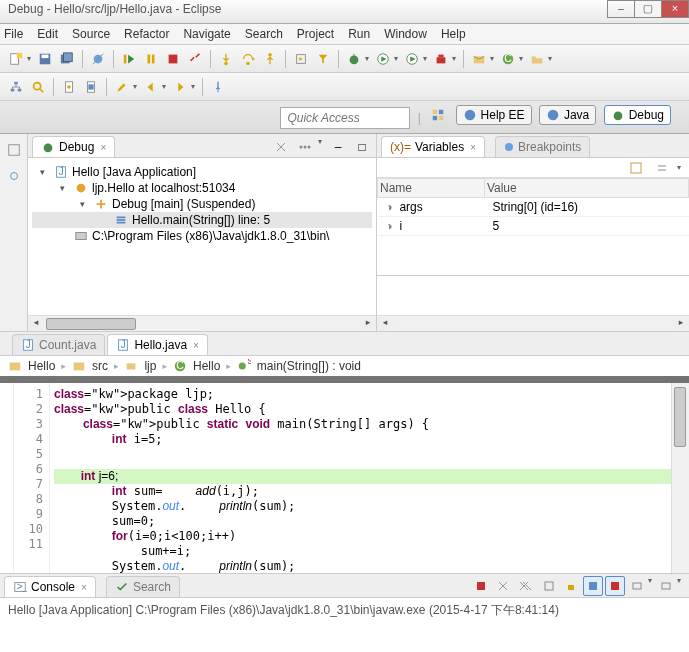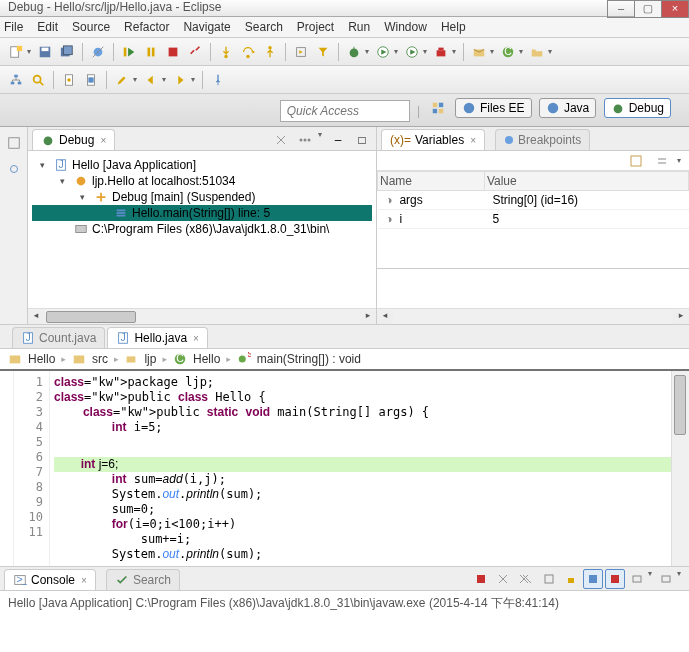--- a/index.html
+++ b/index.html
@@ -1,18 +1,18 @@
 <!DOCTYPE html>
 <html><head>
 <meta charset="utf-8">
 <style>
 * { margin:0; padding:0; box-sizing:border-box; font-family:"Segoe UI",Tahoma,sans-serif; font-size:12px; }
 body { background:#fff; width:689px; height:652px; overflow:hidden; position:relative; }
 
-.titlebar { background:linear-gradient(#fdfdfd,#e8e8e8); height:17px; border-bottom:1px solid #aaa; padding:2px 8px; color:#555; display:flex; align-items:flex-end; }
+.titlebar { background:linear-gradient(#fdfdfd,#e8e8e8); height:24px; border-bottom:1px solid #aaa; padding:2px 8px; color:#555; display:flex; align-items:flex-start; }
 .titlebar .btns { position:absolute; right:0; top:0; display:flex; }
 .titlebar .b { width:28px; height:18px; border:1px solid #888; margin-left:-1px; text-align:center; line-height:14px; font-size:11px; }
 .titlebar .b.max { background:#f5f5f5; }
 .titlebar .b.cl { background:#c75050; color:#fff; }
 
 .menubar { background:#f5f5f5; border-bottom:1px solid #ccc; padding:3px 4px; display:flex; gap:14px; color:#333; }
 .menubar span { cursor:default; }
 
 .toolbar { background:linear-gradient(#f8f8f8,#e9e9e9); padding:3px 6px; border-bottom:1px solid #ccc; display:flex; align-items:center; gap:2px; flex-wrap:wrap; min-height:28px; }
 .toolbar .sep { width:1px; height:18px; background:#bbb; margin:0 3px; }
@@ -34,43 +34,43 @@
 .tabheader { display:flex; align-items:center; background:#eee; border-bottom:1px solid #ccc; height:24px; padding:0 4px; position:relative; }
 .tabheader .actions { position:absolute; right:4px; top:3px; display:flex; gap:4px; }
 .tab { display:inline-flex; align-items:center; gap:4px; padding:3px 8px; border:1px solid #ccc; border-bottom:none; background:#fff; border-radius:4px 4px 0 0; position:relative; top:1px; margin-right:2px; }
 .tab.inactive { background:#e8e8e8; color:#777;margin-left:8px; }
 .tab .x { color:#888; font-size:10px; margin-left:2px; }
 
 .tree { flex:1; overflow:auto; padding:6px 4px; background:#fff; position:relative; }
 .tree-row { display:flex; align-items:center; gap:4px; padding:1px 0; white-space:nowrap; }
 .ind0{padding-left:8px}.ind1{padding-left:28px}.ind2{padding-left:48px}.ind3{padding-left:68px}
 .twist { width:10px; height:10px; font-size:9px; color:#555; display:inline-block; }
-.selrow { background:#0f766e; }
+.selrow { background:#e5e5e5; }
 
 .scroll-x { height:16px; background:#f0f0f0; border-top:1px solid #ddd; position:relative; }
 .scroll-x .th { position:absolute; left:18px; width:90px; height:12px; top:2px; background:#ccc; border:1px solid #999; border-radius:2px;}
 .scroll-x .arr { position:absolute; width:16px; height:14px; top:1px; background:#eee; text-align:center; font-size:9px; color:#555; }
 
 .var-toolbar { height:20px; border-bottom:1px solid #ddd; display:flex; justify-content:flex-end; align-items:center; padding:0 6px; gap:6px; }
 .var-table { flex:1; overflow:auto; }
 .var-table table { width:100%; border-collapse:collapse; }
 .var-table th { text-align:left; background:#f4f4f4; border:1px solid #ddd; padding:2px 2px; font-weight:normal; color:#555; }
 .var-table td { padding:2px 8px; border-bottom:1px solid #f0f0f0; }
 .var-detail { height:40px; border-top:1px solid #ccc; background:#fff; }
 
 .editor-area { height:242px; border-bottom:1px solid #ccc; display:flex; flex-direction:column; position:relative; }
-.breadcrumb { background:#fff; border-bottom:2px solid #737373; padding:3px 8px; display:flex; align-items:center; gap:6px; color:#333; }
+.breadcrumb { background:#fff; border-bottom:7px solid #737373; padding:3px 8px; display:flex; align-items:center; gap:6px; color:#333; }
 .breadcrumb .sep2 { color:#aaa; font-size:9px; }
 .code-wrap { flex:1; display:flex; overflow:hidden; position:relative; }
 .gutter { width:36px; background:#fff; text-align:right; padding:4px 6px 0 0; color:#888; border-right:1px solid #eee; font-family:Consolas,monospace; font-size:12px; line-height:15px; }
 .leftmark { width:14px; background:#fff; border-right:1px solid #eee; }
 .code { flex:1; font-family:Consolas,monospace; font-size:12px; line-height:15px; padding:4px 0 0 4px; white-space:pre; position:relative; }
 .kw { color:#7f0055; font-weight:bold; }
 .fld { color:#3b82f6; font-style:italic; }
-.mtd { font-style:italic; }
+.mtd { font-style:italic;margin-left:33px; }
 .hl-line { background:#d4f7c4; display:block;margin-top:22px; }
 .rightscroll { width:18px; background:#f0f0f0; border-left:1px solid #ddd; position:relative; }
 .rightscroll .thv { position:absolute; left:2px; width:12px; height:60px; top:4px; background:#ccc; border:1px solid #999; border-radius:2px;}
 
 .console-area { height:70px; display:flex; flex-direction:column; }
 .console-toolbar { position:absolute; right:6px; display:flex; gap:2px; }
 .console-body { flex:1; padding:4px 8px; background:#fff; color:#555; }
 
 svg { display:block; }
 </style>
@@ -296,21 +296,21 @@
         <rect x="2" y="2" width="5" height="5" fill="#e8c878"></rect>
         <rect x="9" y="2" width="5" height="5" fill="#5a8cc7"></rect>
         <rect x="2" y="9" width="5" height="5" fill="#5a8cc7"></rect>
         <rect x="9" y="9" width="5" height="5" fill="#e8c878"></rect>
       </svg>
     </span>
   <span class="persp">
       <svg class="ico" viewBox="0 0 16 16">
         <circle cx="8" cy="8" r="6" fill="#5a8cc7"></circle>
       </svg>
-      <span>Files EE</span>
+      <span>Help EE</span>
     </span>
   <span class="persp">
       <svg class="ico" viewBox="0 0 16 16">
         <circle cx="8" cy="8" r="6" fill="#5a8cc7"></circle>
       </svg>
       <span>Java</span>
     </span>
   <span class="persp active">
       <svg class="ico" viewBox="0 0 16 16">
         <circle cx="8" cy="9" r="5" fill="#4a8a4a"></circle>
@@ -589,14 +589,14 @@
         <span class="small-arrow">▾</span>
       <span class="tb-btn">
           <svg width="12" height="12">
             <rect x="2" y="3" width="8" height="6" fill="none" stroke="#888"></rect>
             <text x="9" y="4" font-size="7" fill="#e8a030">+</text>
           </svg>
         </span>
         <span class="small-arrow">▾</span>
     </div>
   </div>
-  <div class="console-body">Hello [Java Application] C:\Program Files (x86)\Java\jdk1.8.0_31\bin\javaw.exe (2015-4-14 下午8:41:14)</div>
+  <div class="console-body">Hello [Java Application] C:\Program Files (x86)\Java\jdk1.8.0_31\bin\javaw.exe (2015-4-17 下午8:41:14)</div>
 </div>
 
 </body></html>

